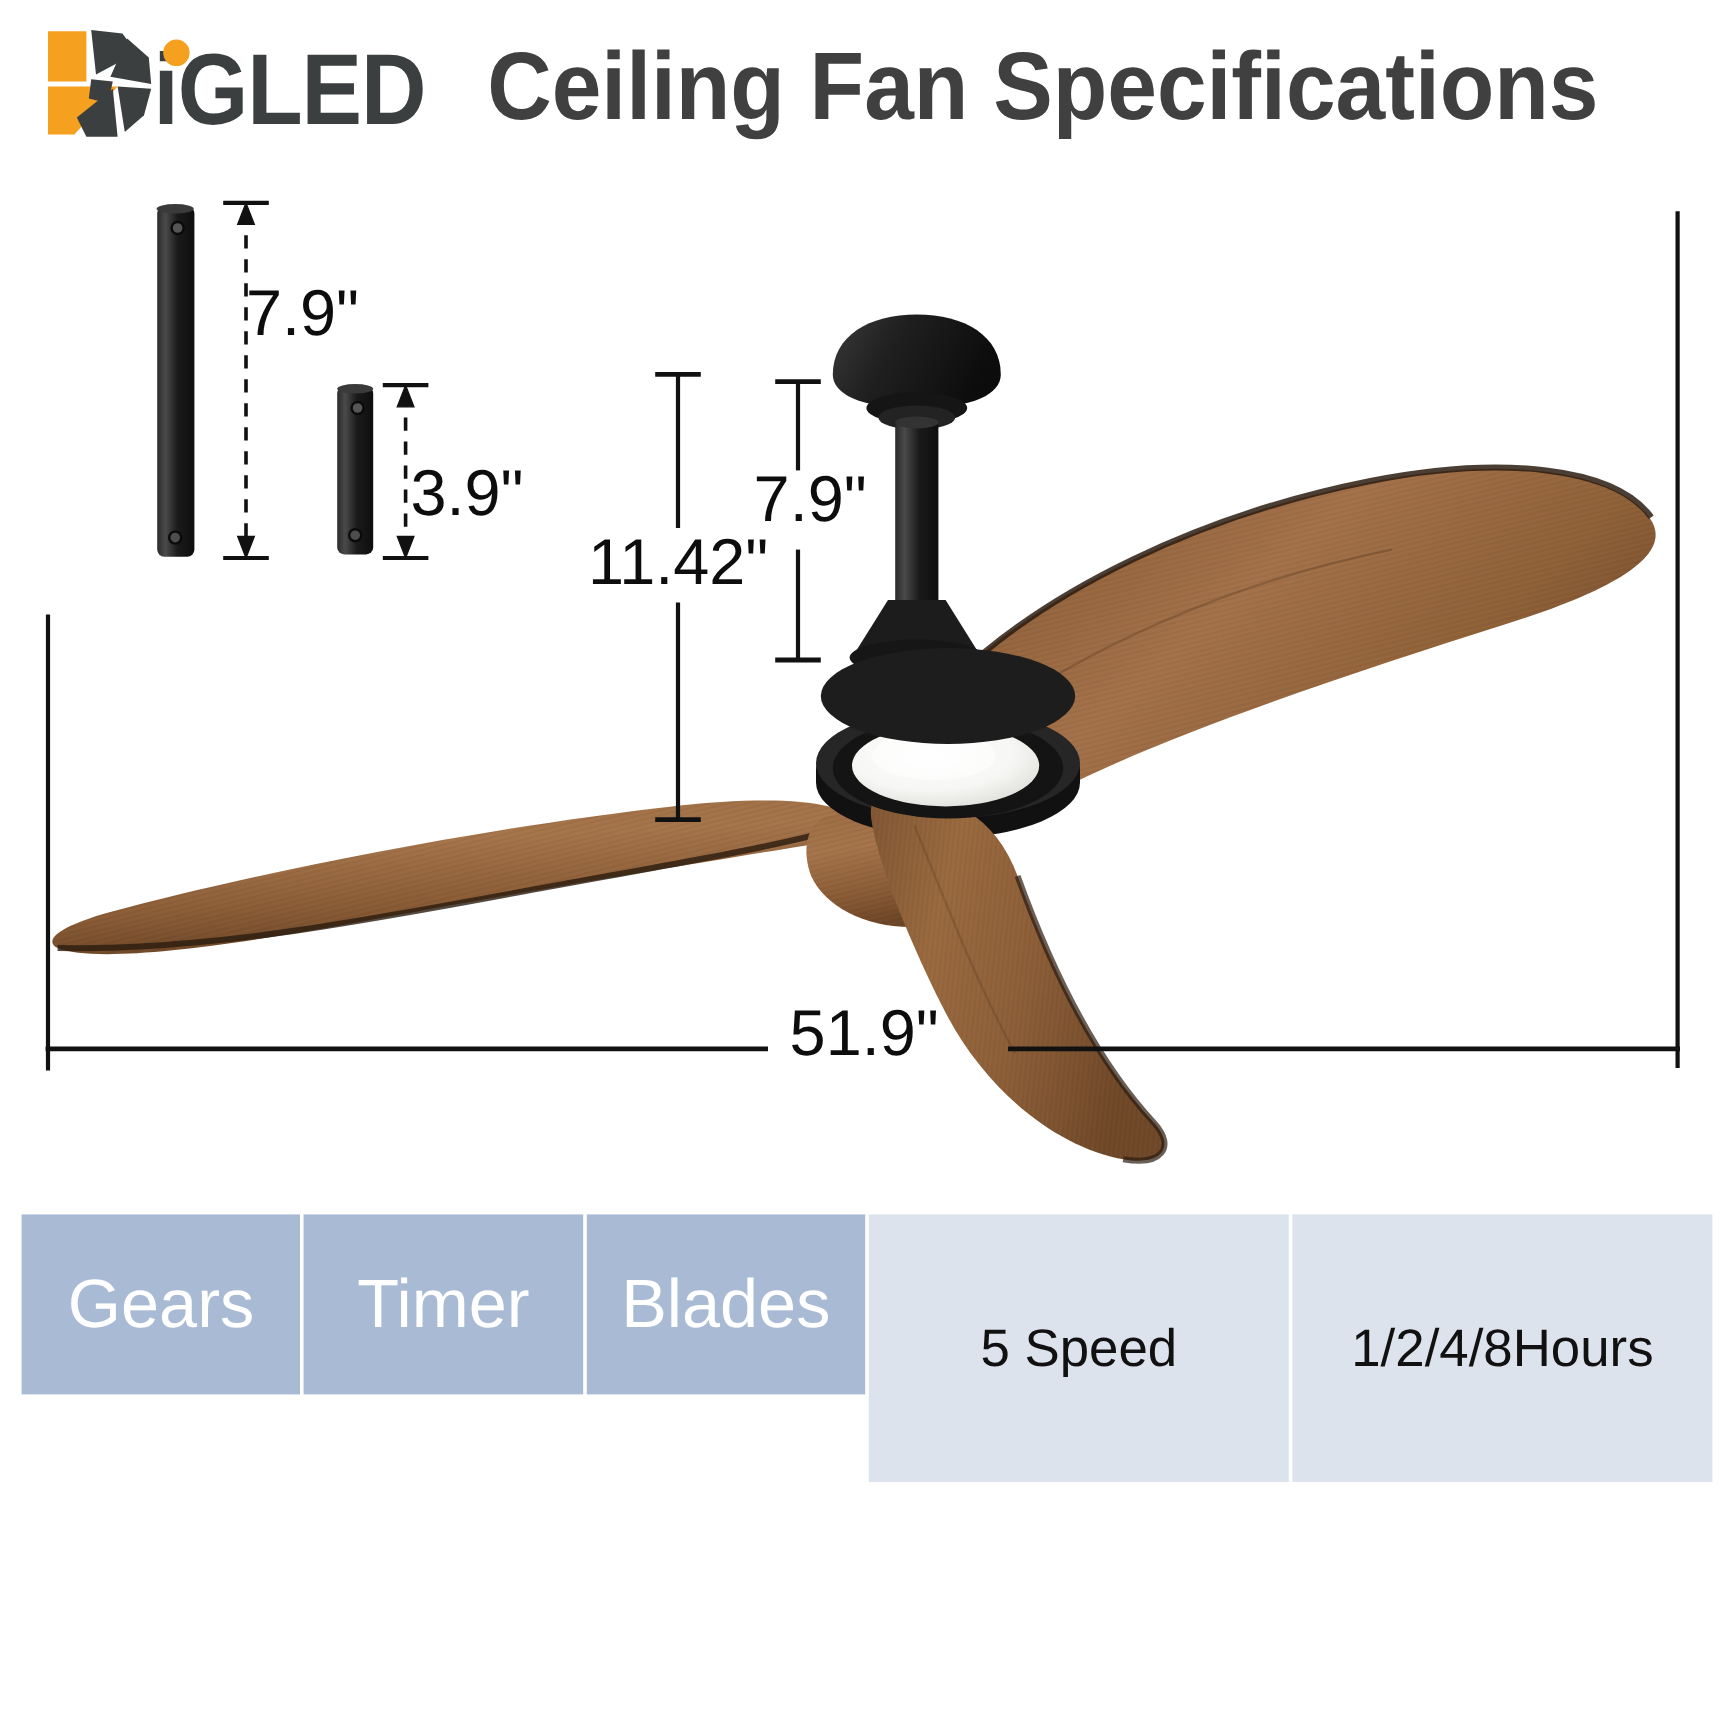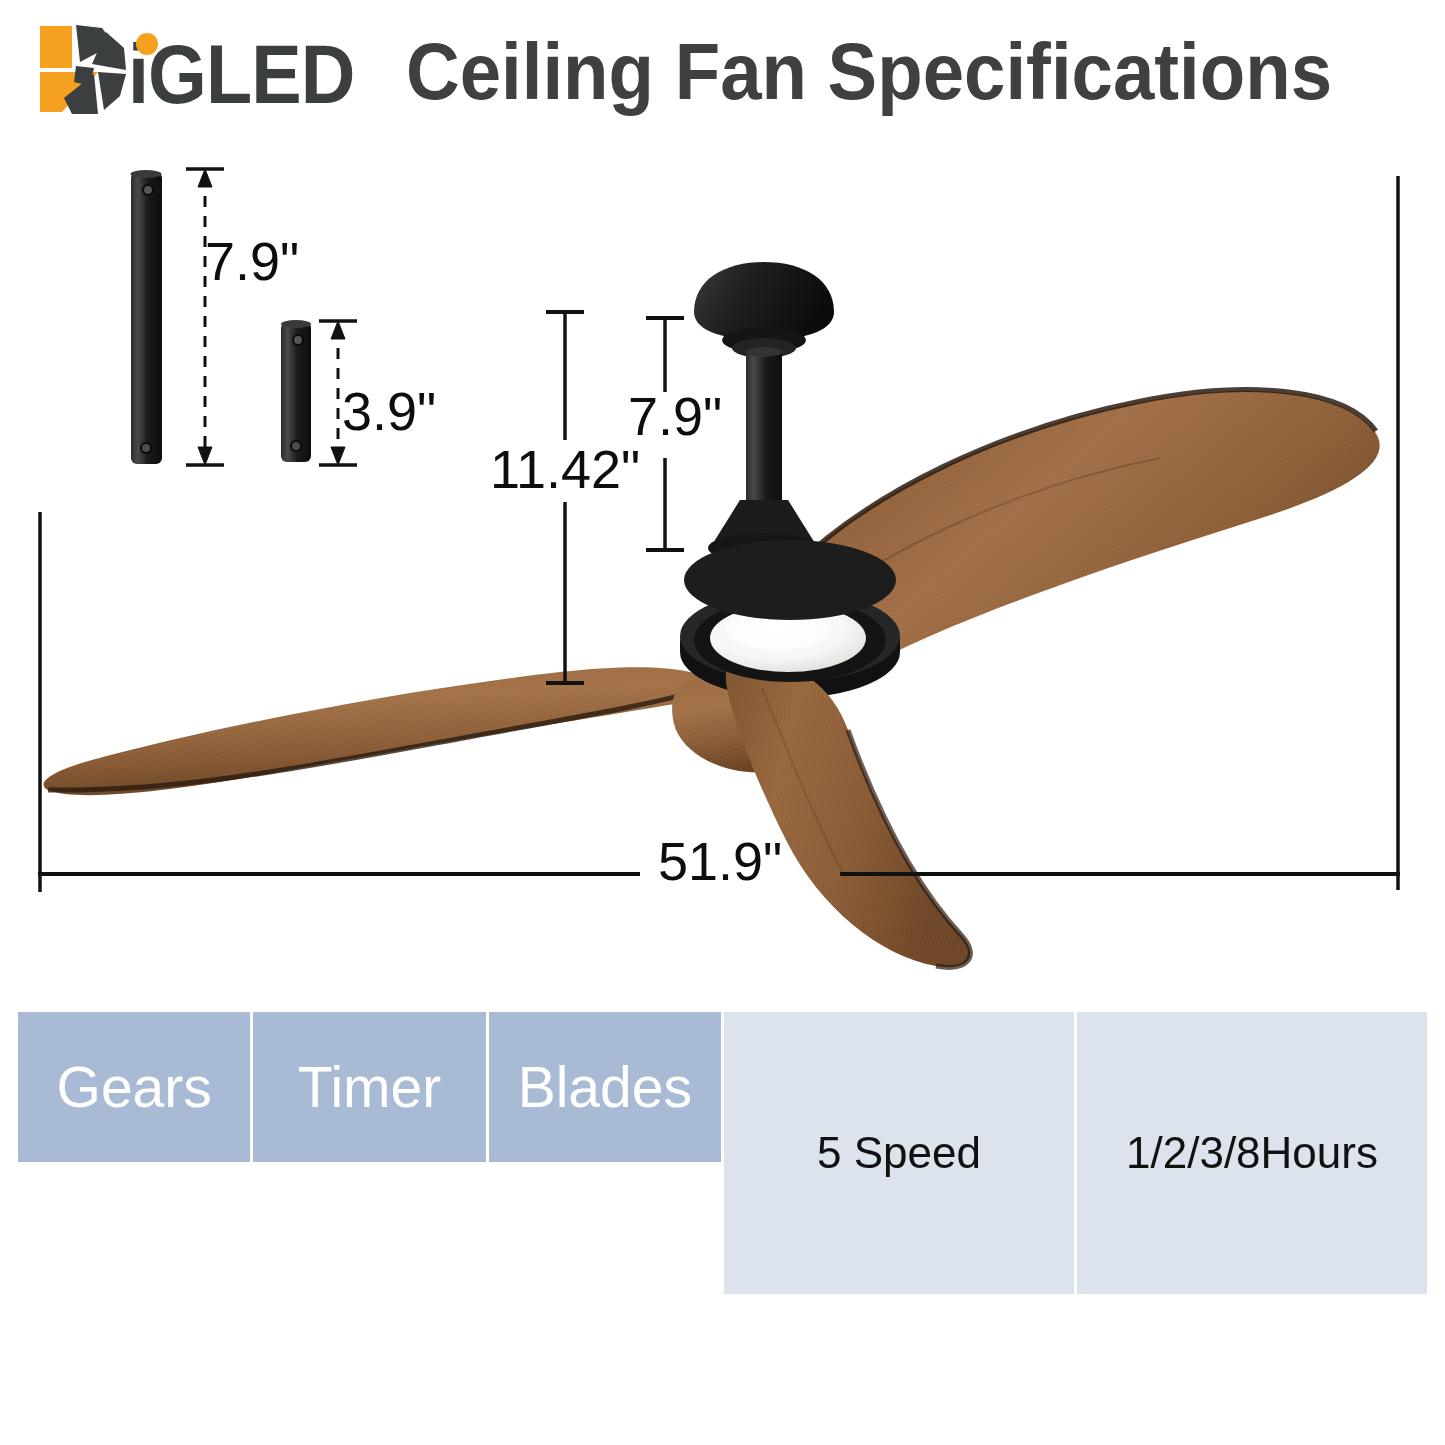--- a/index.html
+++ b/index.html
@@ -82,21 +82,21 @@
     display: flex;
     flex-direction: row;
     gap: 3px;
   }
   .spec-row {
     display: flex;
     gap: 3px;
     width: 100%;
   }
   #spec-head-row { height: 150px; }
-  #spec-body-row { height: 282px; }
+  #spec-body-row { height: 223px; }
   .spec-cell {
     flex: 1 1 0;
     display: flex;
     align-items: center;
     justify-content: center;
     text-align: center;
     box-sizing: border-box;
     padding: 0 6px;
   }
   #spec-head-row .spec-cell {
@@ -356,15 +356,15 @@
 </div>
 
 <div id="spec-table">
   <div class="spec-row" id="spec-head-row">
     <div class="spec-cell">Gears</div>
     <div class="spec-cell">Timer</div>
     <div class="spec-cell">Blades</div>
   </div>
   <div class="spec-row" id="spec-body-row">
     <div class="spec-cell">5 Speed</div>
-    <div class="spec-cell">1/2/3/8Hours</div>
+    <div class="spec-cell">1/2/4/8Hours</div>
   </div>
 </div>
 
 </body></html>

